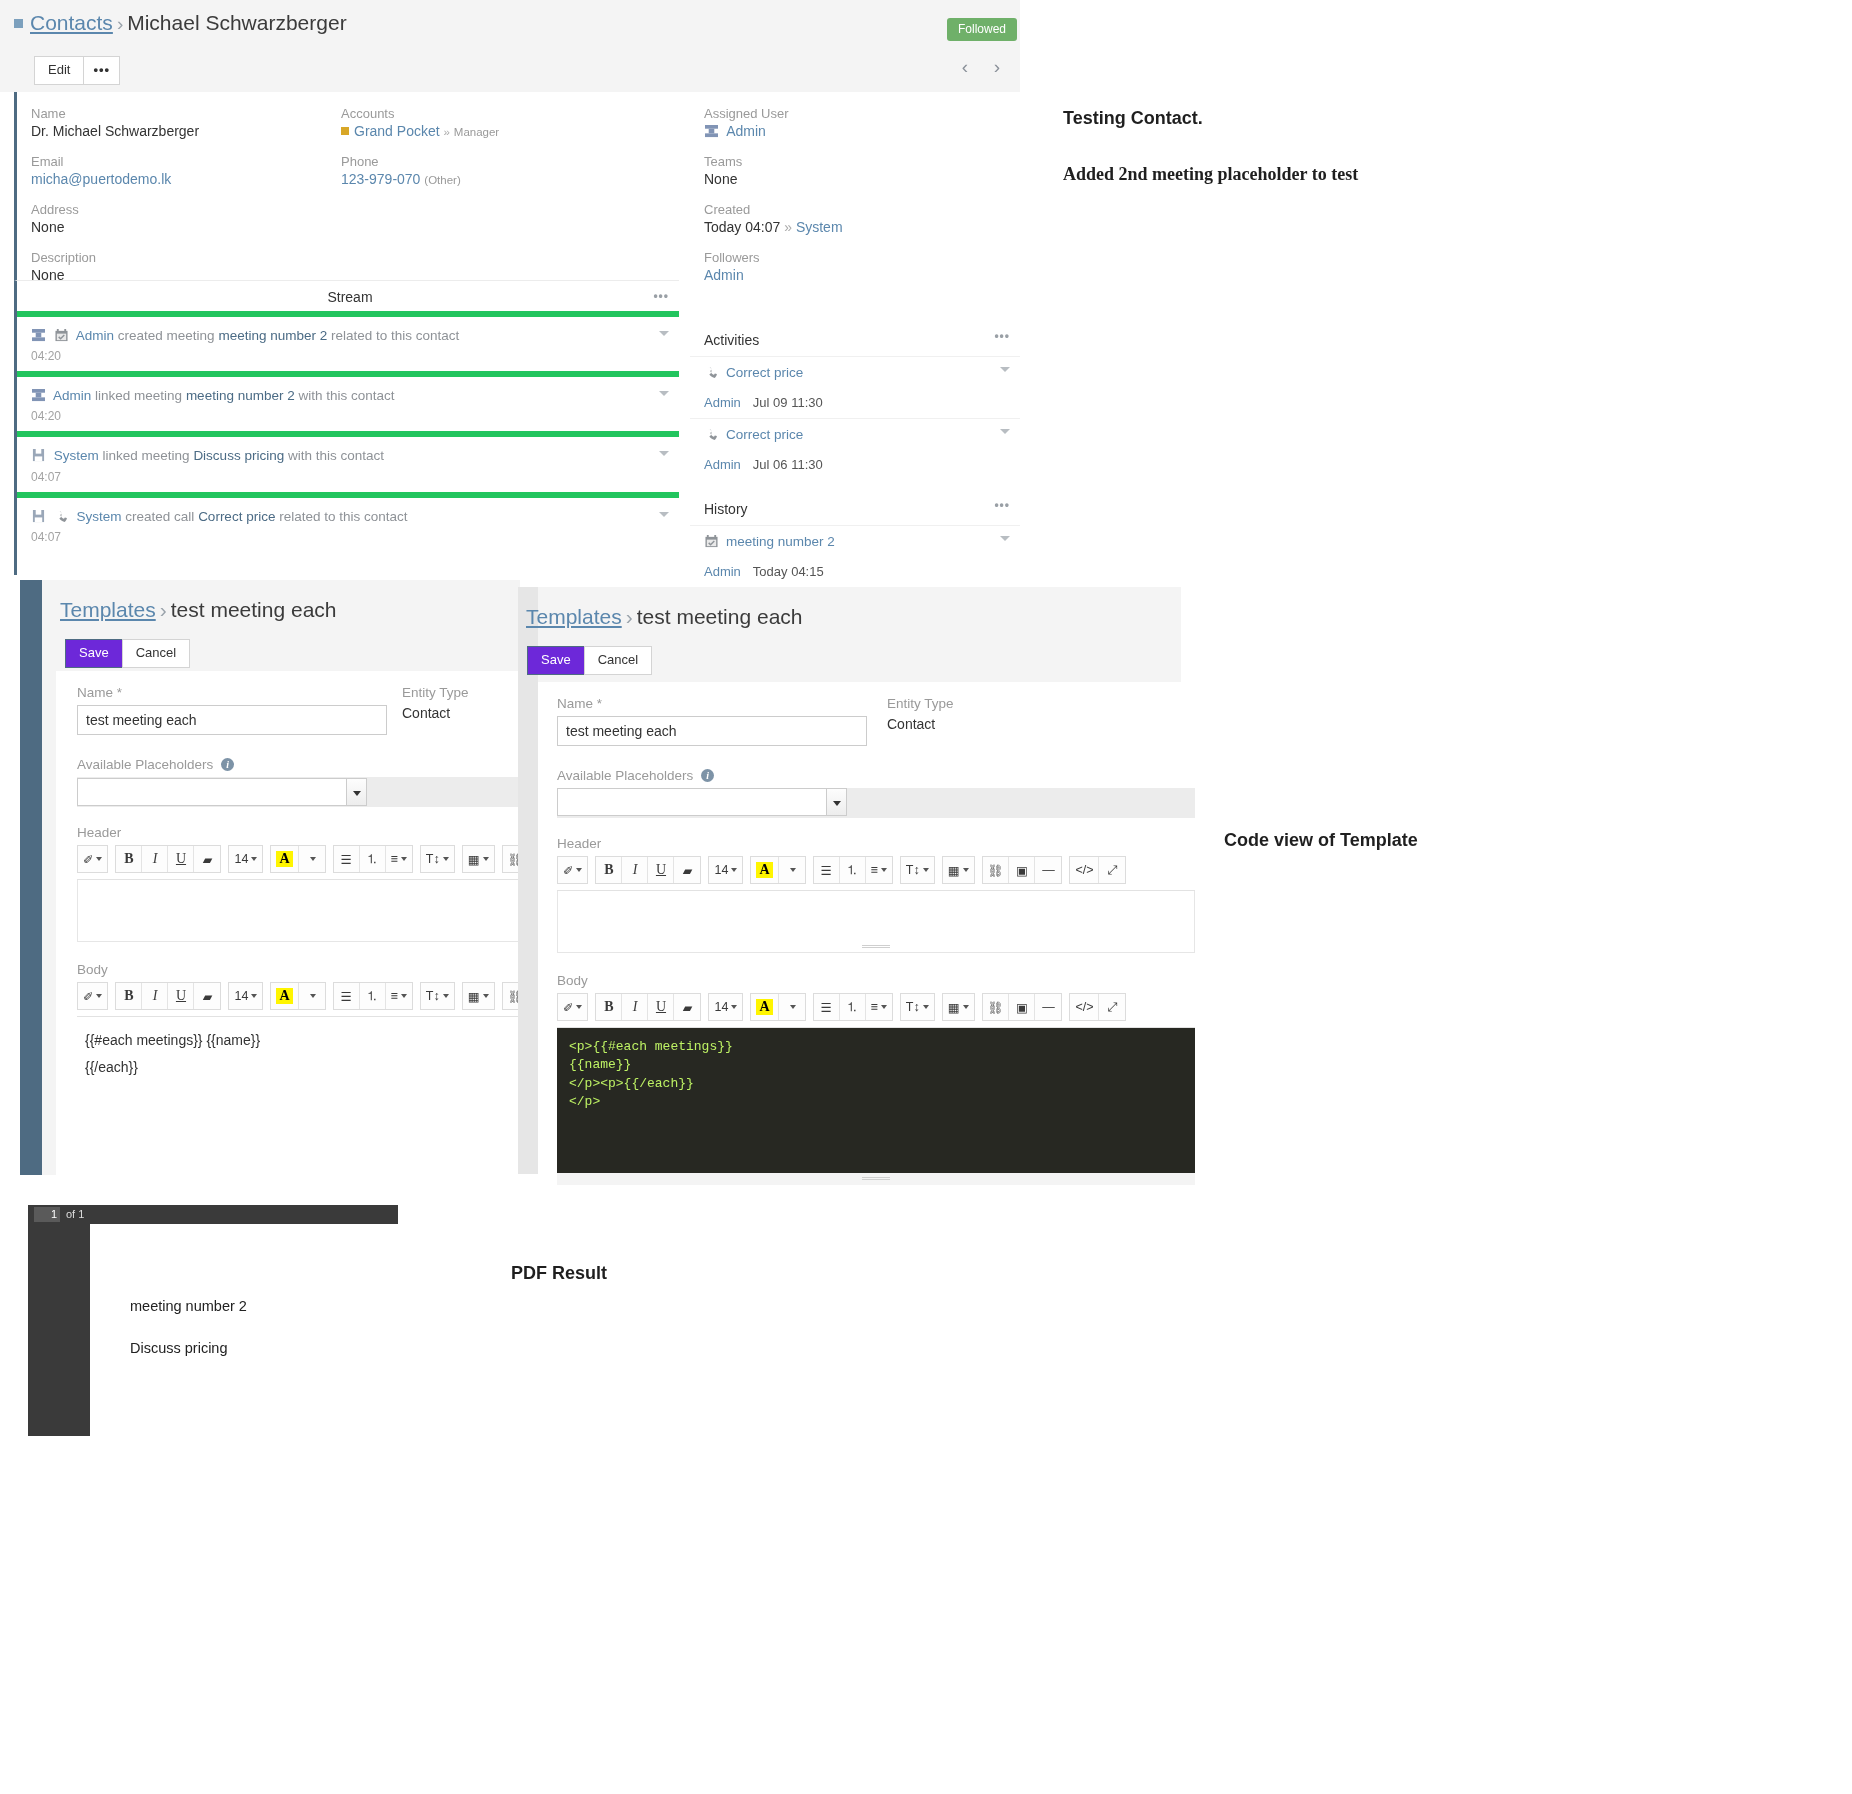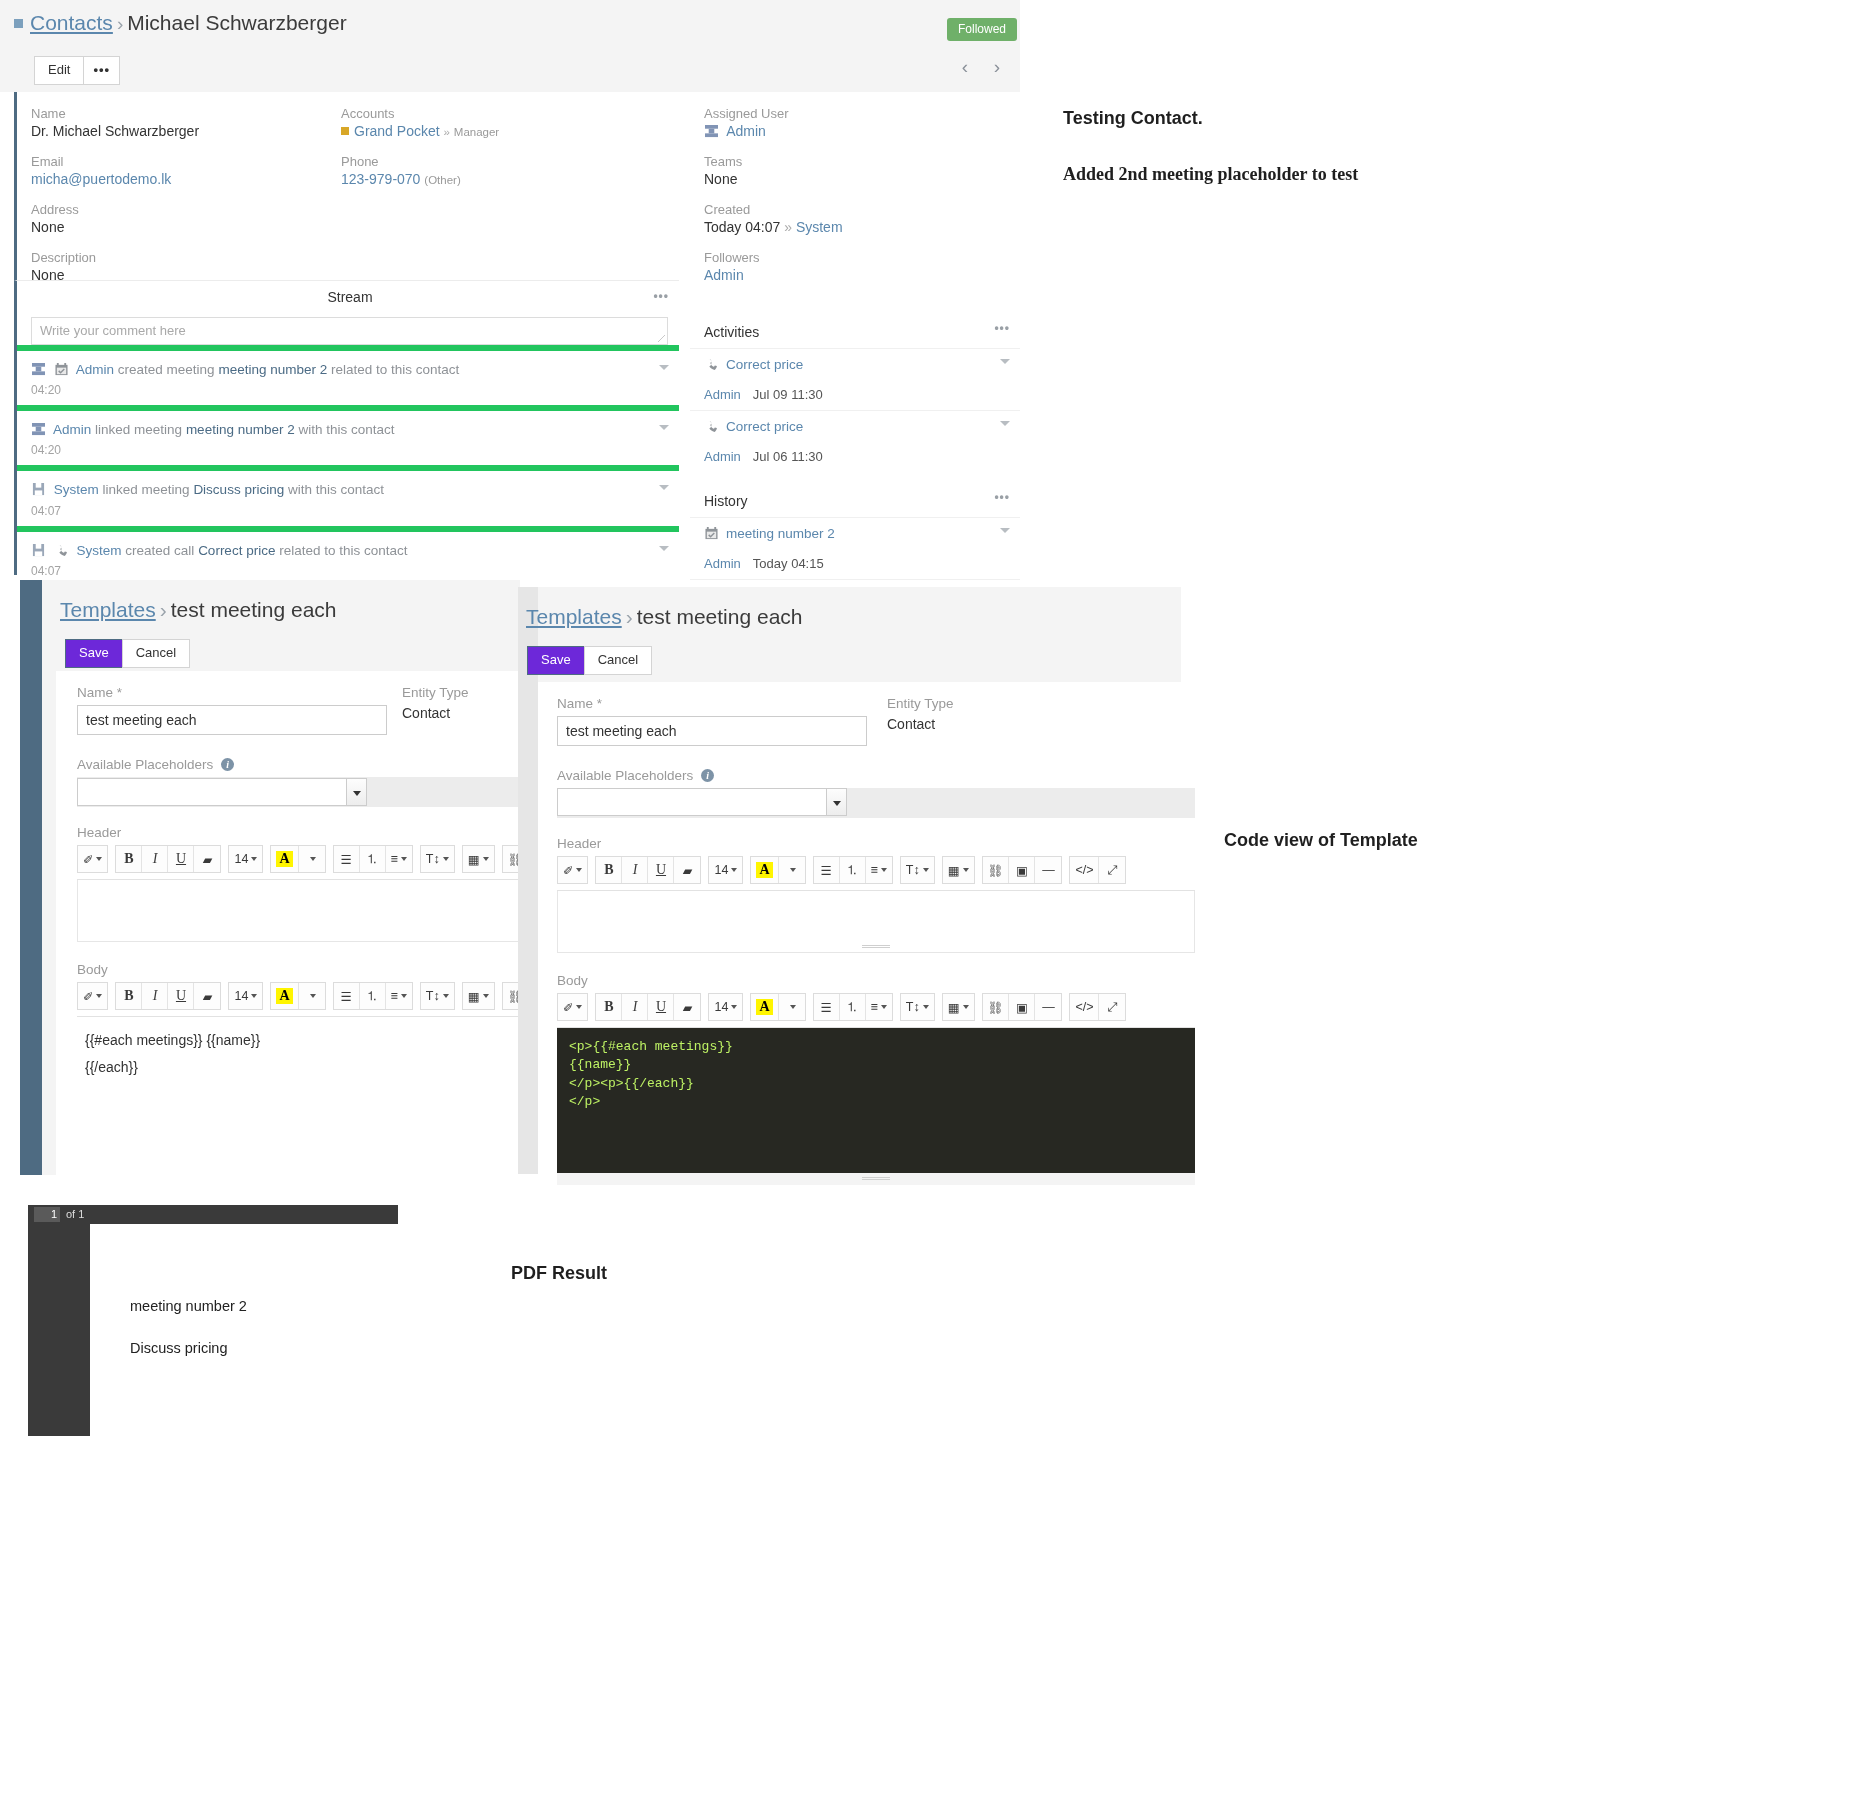--- a/index.html
+++ b/index.html
@@ -301,21 +301,20 @@
         </div>
       </div>
     </div>
   </div>
 
   <div id="stream-panel">
     <div id="stream-head">
       <span>Stream</span>
       <span class="panel-dots">•••</span>
     </div>
-    <div id="comment-box">Write your comment here</div>
 
     <div class="stream-item">
       <div class="si-line">
         <svg class="ico" viewBox="0 0 16 14">
             <rect x="1" y="0" width="14" height="4" fill="#8194b5"></rect>
             <rect x="5" y="4" width="6" height="5" fill="#8194b5"></rect>
             <rect x="1" y="9" width="14" height="4" fill="#8194b5"></rect>
           </svg>
         <svg class="ico" viewBox="0 0 14 14">
             <rect x="0.5" y="2" width="13" height="11" fill="#8f9499"></rect>
@@ -403,21 +402,21 @@
         <div class="fvalue">None</div>
       </div>
       <div class="field">
         <div class="flabel">Created</div>
         <div class="fvalue">
           <span>Today 04:07</span>
           <span class="sep-raq">»</span>
           <a class="lnk" href="#">System</a>
         </div>
       </div>
-      <div class="field" style="margin-bottom:8px">
+      <div class="field" style="margin-bottom:16px">
         <div class="flabel">Followers</div>
         <div class="fvalue"><a class="lnk" href="#">Admin</a></div>
       </div>
     </div>
 
     <div class="side-panel">
       <div class="side-head">
         <span>Activities</span>
         <span class="panel-dots">•••</span>
       </div>

